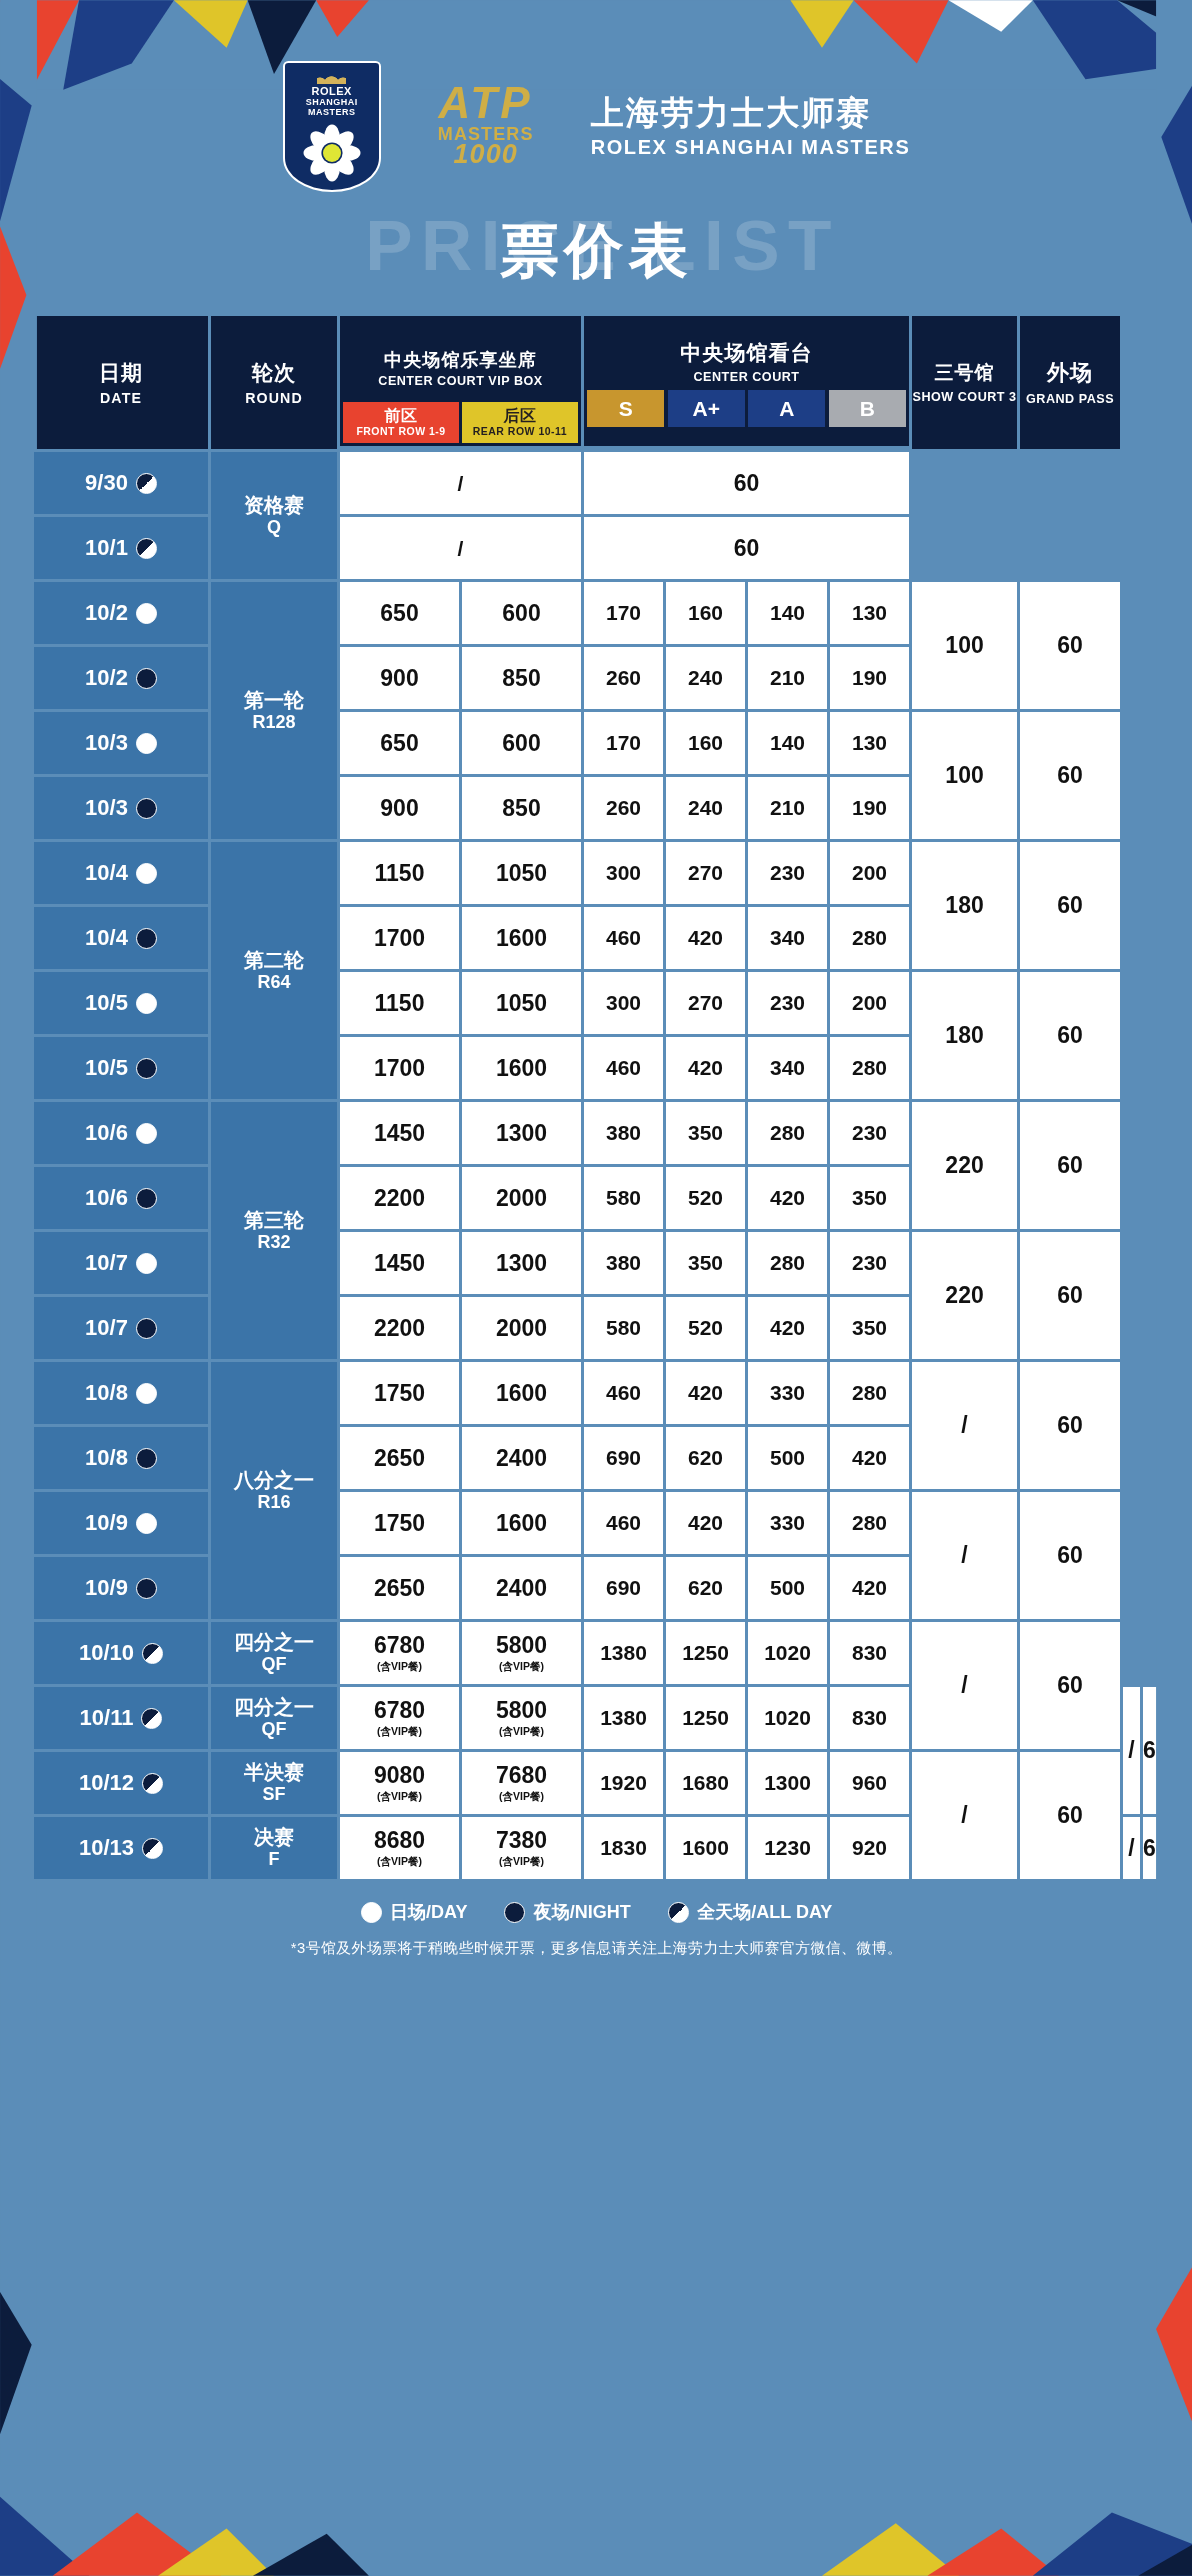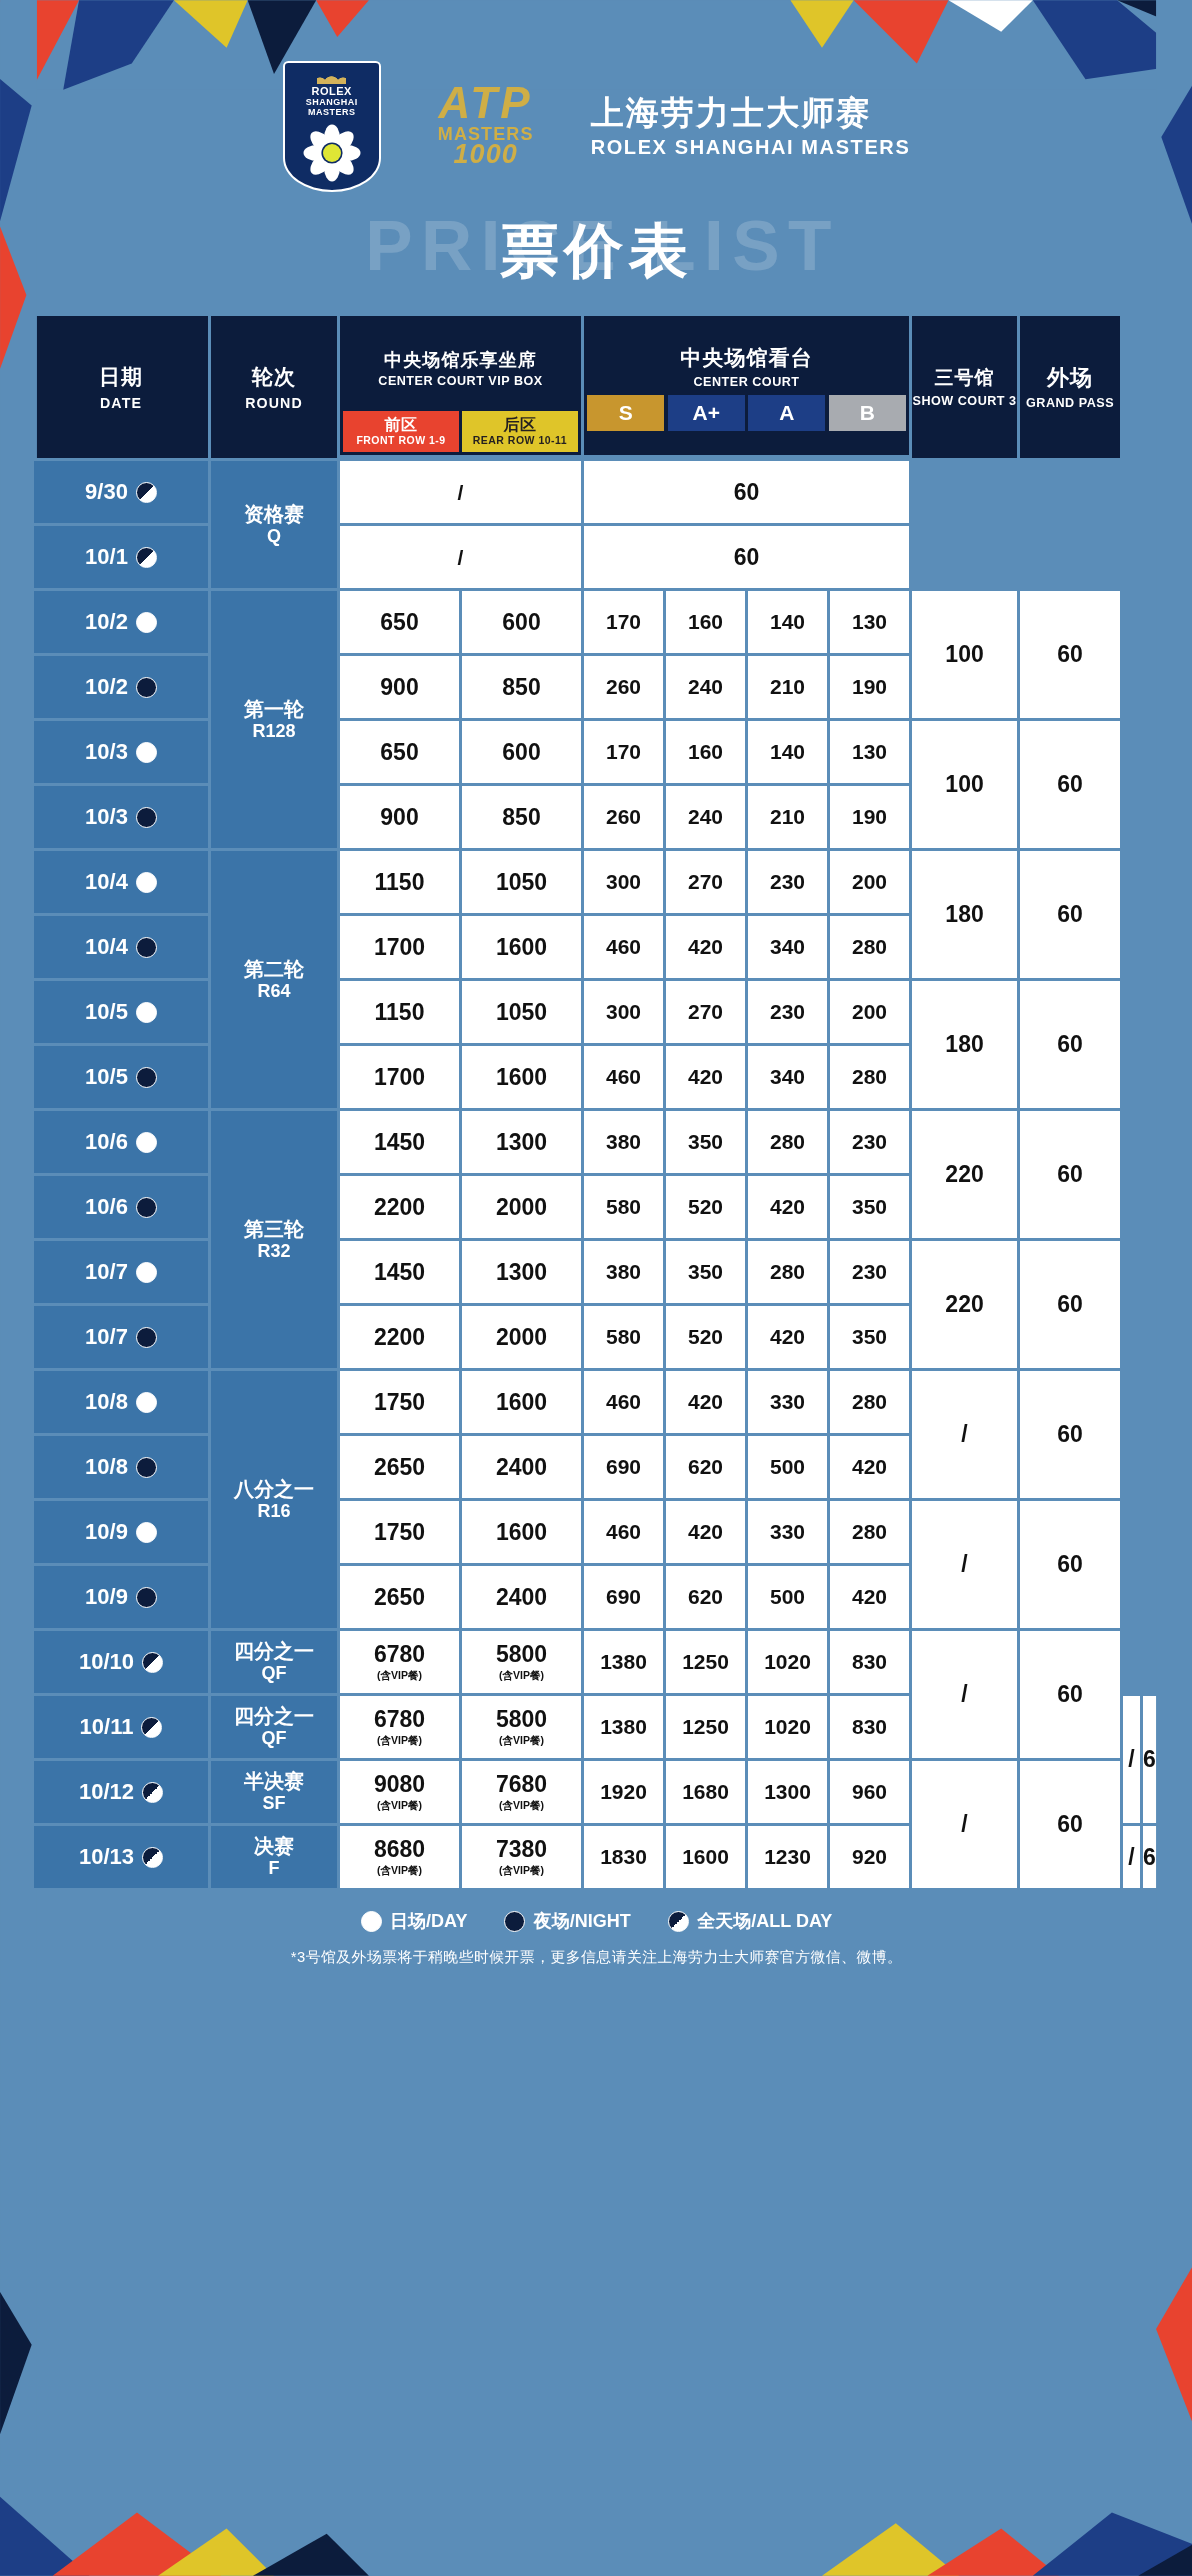--- a/index.html
+++ b/index.html
@@ -242,21 +242,21 @@
           <th class="hdr-dark" rowspan="2">
             <span class="hdr-cn">日期</span>
             <span class="hdr-en">DATE</span>
           </th>
           <th class="hdr-dark" rowspan="2">
             <span class="hdr-cn">轮次</span>
             <span class="hdr-en">ROUND</span>
           </th>
           <th class="hdr-dark" colspan="2" style="padding-top:7.4px;">
             <span class="hdr-cn" style="font-size:18px;margin-top:25px;">中央场馆乐享坐席</span>
-            <span class="hdr-en-sm" style="margin-top:2.1px;margin-bottom:22px;">CENTER COURT VIP BOX</span>
+            <span class="hdr-en-sm" style="margin-top:2.1px;margin-bottom:13px;">CENTER COURT VIP BOX</span>
             <div style="display:flex;gap:3.2px;padding:0 3.2px 3.2px 3.2px;">
               <div class="sub-front" style="flex:1">
                 <span class="sub-front-cn">前区</span>
                 <span class="sub-front-en">FRONT ROW 1-9</span>
               </div>
               <div class="sub-rear" style="flex:1">
                 <span class="sub-rear-cn">后区</span>
                 <span class="sub-rear-en">REAR ROW 10-11</span>
               </div>
             </div>

